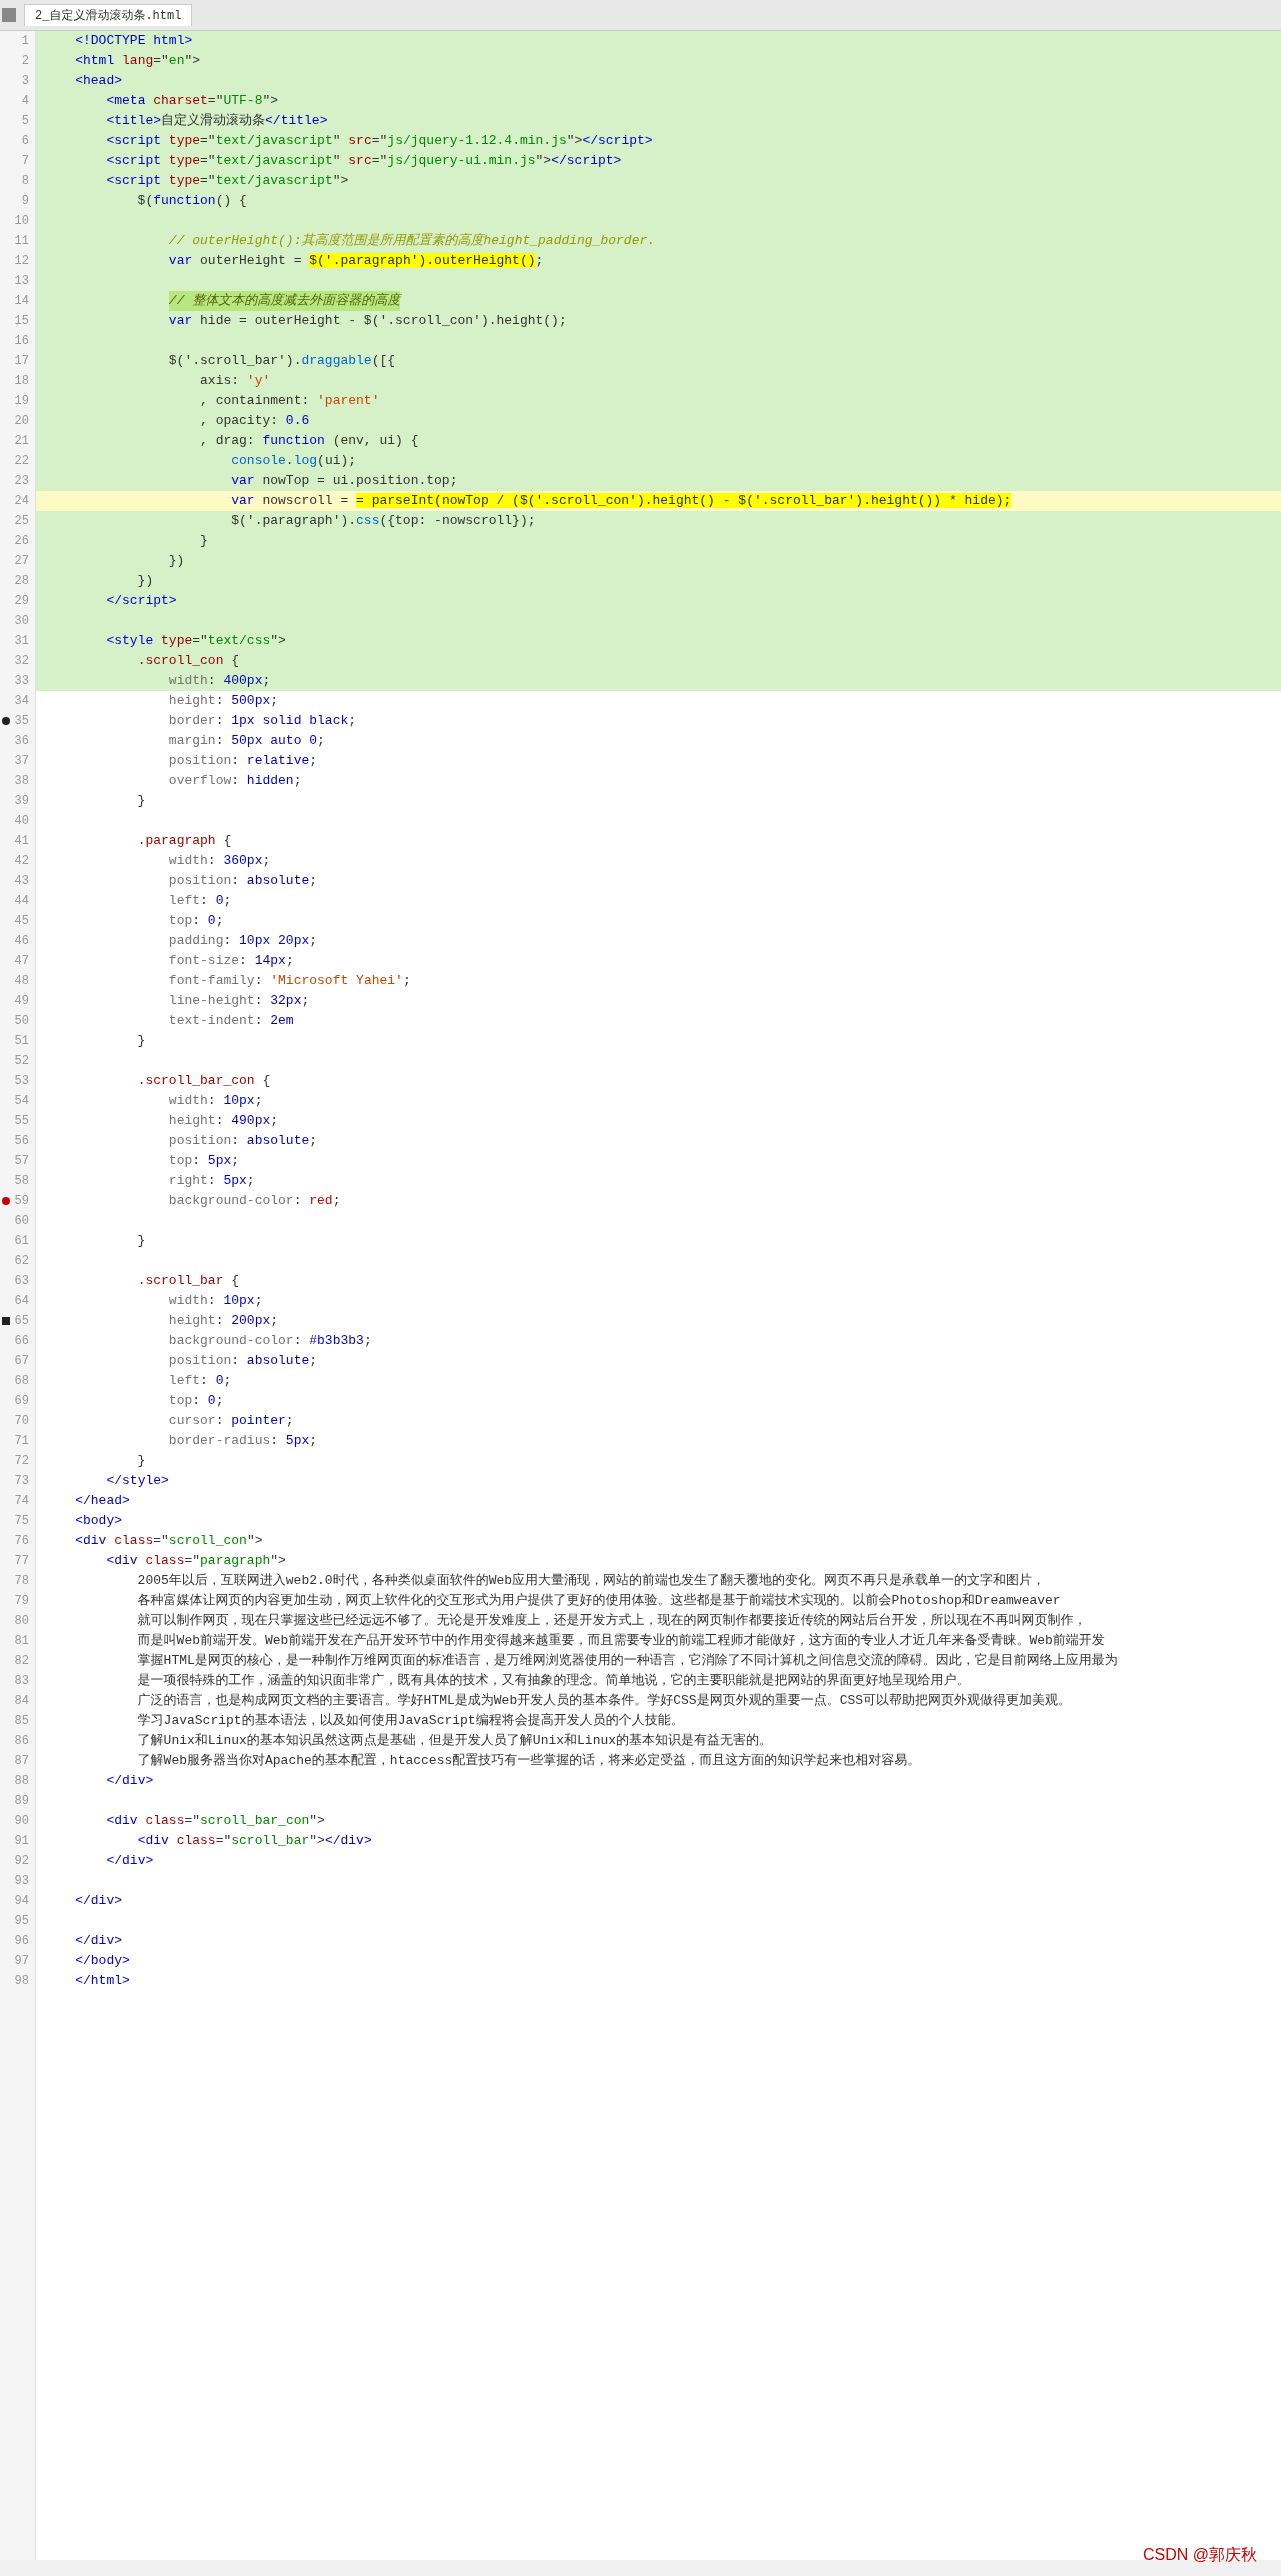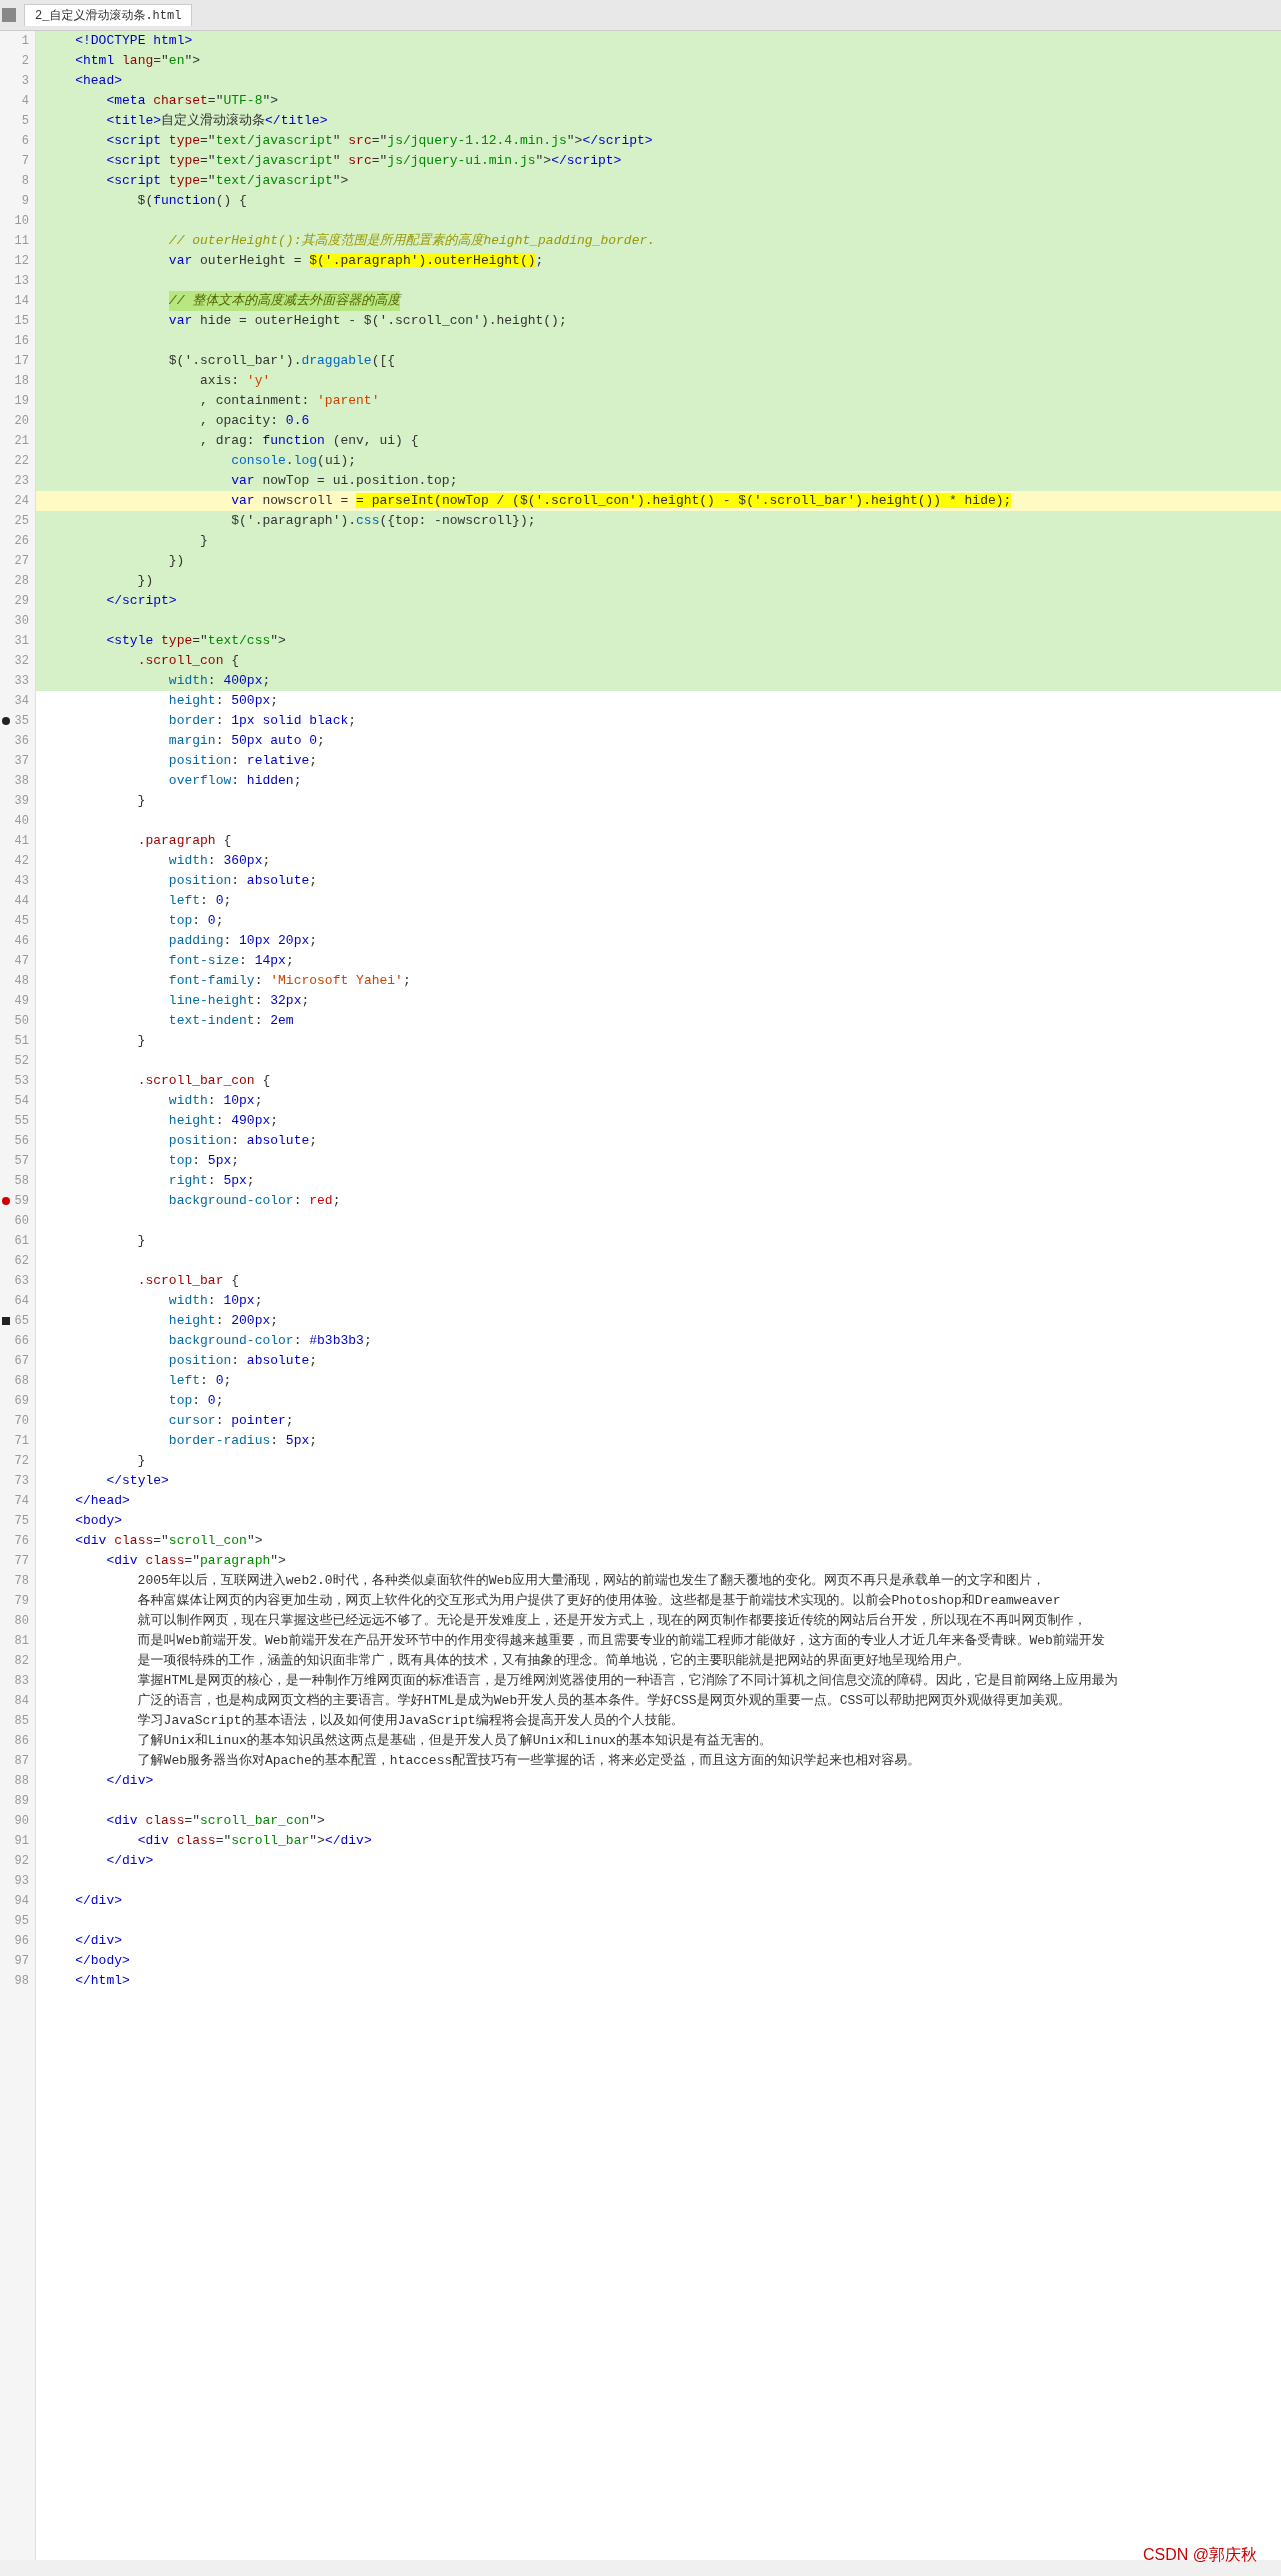--- a/index.html
+++ b/index.html
@@ -107,21 +107,21 @@
     .kw { color: #0000cc; }
     .tag { color: #0000cc; }
     .attr { color: #990000; }
     .val { color: #008800; }
     .str { color: #cc4400; }
     .cmt { color: #999900; font-style: italic; }
     .fn { color: #0066cc; }
     .num { color: #0000cc; }
     .plain { color: #333; }
     .selector { color: #990000; }
-    .prop { color: #0369a1; }
+    .prop { color: #737373; }
     .propval { color: #0000cc; }
     .highlight-yellow { background: #ffff00; text-align: center; }
     .special { color: #cc0000; }
 
     .watermark {
       position: fixed;
       bottom: 10px;
       right: 24px;
       color: #cc0000;
       font-size: 16px;
@@ -317,22 +317,22 @@
     <div class="code-line bg-white"><span class="plain">            }</span></div>
     <div class="code-line bg-white"><span class="plain">        </span><span class="tag">&lt;/style&gt;</span></div>
     <div class="code-line bg-white"><span class="plain">    </span><span class="tag">&lt;/head&gt;</span></div>
     <div class="code-line bg-white"><span class="plain">    </span><span class="tag">&lt;body&gt;</span></div>
     <div class="code-line bg-white"><span class="plain">    </span><span class="tag">&lt;div </span><span class="attr">class</span><span class="plain">="</span><span class="val">scroll_con</span><span class="plain">"&gt;</span></div>
     <div class="code-line bg-white"><span class="plain">        </span><span class="tag">&lt;div </span><span class="attr">class</span><span class="plain">="</span><span class="val">paragraph</span><span class="plain">"&gt;</span></div>
     <div class="code-line bg-white"><span class="plain">            2005年以后，互联网进入web2.0时代，各种类似桌面软件的Web应用大量涌现，网站的前端也发生了翻天覆地的变化。网页不再只是承载单一的文字和图片，</span></div>
     <div class="code-line bg-white"><span class="plain">            各种富媒体让网页的内容更加生动，网页上软件化的交互形式为用户提供了更好的使用体验。这些都是基于前端技术实现的。以前会Photoshop和Dreamweaver</span></div>
     <div class="code-line bg-white"><span class="plain">            就可以制作网页，现在只掌握这些已经远远不够了。无论是开发难度上，还是开发方式上，现在的网页制作都要接近传统的网站后台开发，所以现在不再叫网页制作，</span></div>
     <div class="code-line bg-white"><span class="plain">            而是叫Web前端开发。Web前端开发在产品开发环节中的作用变得越来越重要，而且需要专业的前端工程师才能做好，这方面的专业人才近几年来备受青睐。Web前端开发</span></div>
+    <div class="code-line bg-white"><span class="plain">            掌握HTML是网页的核心，是一种制作万维网页面的标准语言，是万维网浏览器使用的一种语言，它消除了不同计算机之间信息交流的障碍。因此，它是目前网络上应用最为</span></div>
     <div class="code-line bg-white"><span class="plain">            是一项很特殊的工作，涵盖的知识面非常广，既有具体的技术，又有抽象的理念。简单地说，它的主要职能就是把网站的界面更好地呈现给用户。</span></div>
-    <div class="code-line bg-white"><span class="plain">            掌握HTML是网页的核心，是一种制作万维网页面的标准语言，是万维网浏览器使用的一种语言，它消除了不同计算机之间信息交流的障碍。因此，它是目前网络上应用最为</span></div>
     <div class="code-line bg-white"><span class="plain">            广泛的语言，也是构成网页文档的主要语言。学好HTML是成为Web开发人员的基本条件。学好CSS是网页外观的重要一点。CSS可以帮助把网页外观做得更加美观。</span></div>
     <div class="code-line bg-white"><span class="plain">            学习JavaScript的基本语法，以及如何使用JavaScript编程将会提高开发人员的个人技能。</span></div>
     <div class="code-line bg-white"><span class="plain">            了解Unix和Linux的基本知识虽然这两点是基础，但是开发人员了解Unix和Linux的基本知识是有益无害的。</span></div>
     <div class="code-line bg-white"><span class="plain">            了解Web服务器当你对Apache的基本配置，htaccess配置技巧有一些掌握的话，将来必定受益，而且这方面的知识学起来也相对容易。</span></div>
     <div class="code-line bg-white"><span class="plain">        </span><span class="tag">&lt;/div&gt;</span></div>
     <div class="code-line bg-white"><span class="plain"> </span></div>
     <div class="code-line bg-white"><span class="plain">        </span><span class="tag">&lt;div </span><span class="attr">class</span><span class="plain">="</span><span class="val">scroll_bar_con</span><span class="plain">"&gt;</span></div>
     <div class="code-line bg-white"><span class="plain">            </span><span class="tag">&lt;div </span><span class="attr">class</span><span class="plain">="</span><span class="val">scroll_bar</span><span class="plain">"&gt;</span><span class="tag">&lt;/div&gt;</span></div>
     <div class="code-line bg-white"><span class="plain">        </span><span class="tag">&lt;/div&gt;</span></div>
     <div class="code-line bg-white"><span class="plain"> </span></div>

